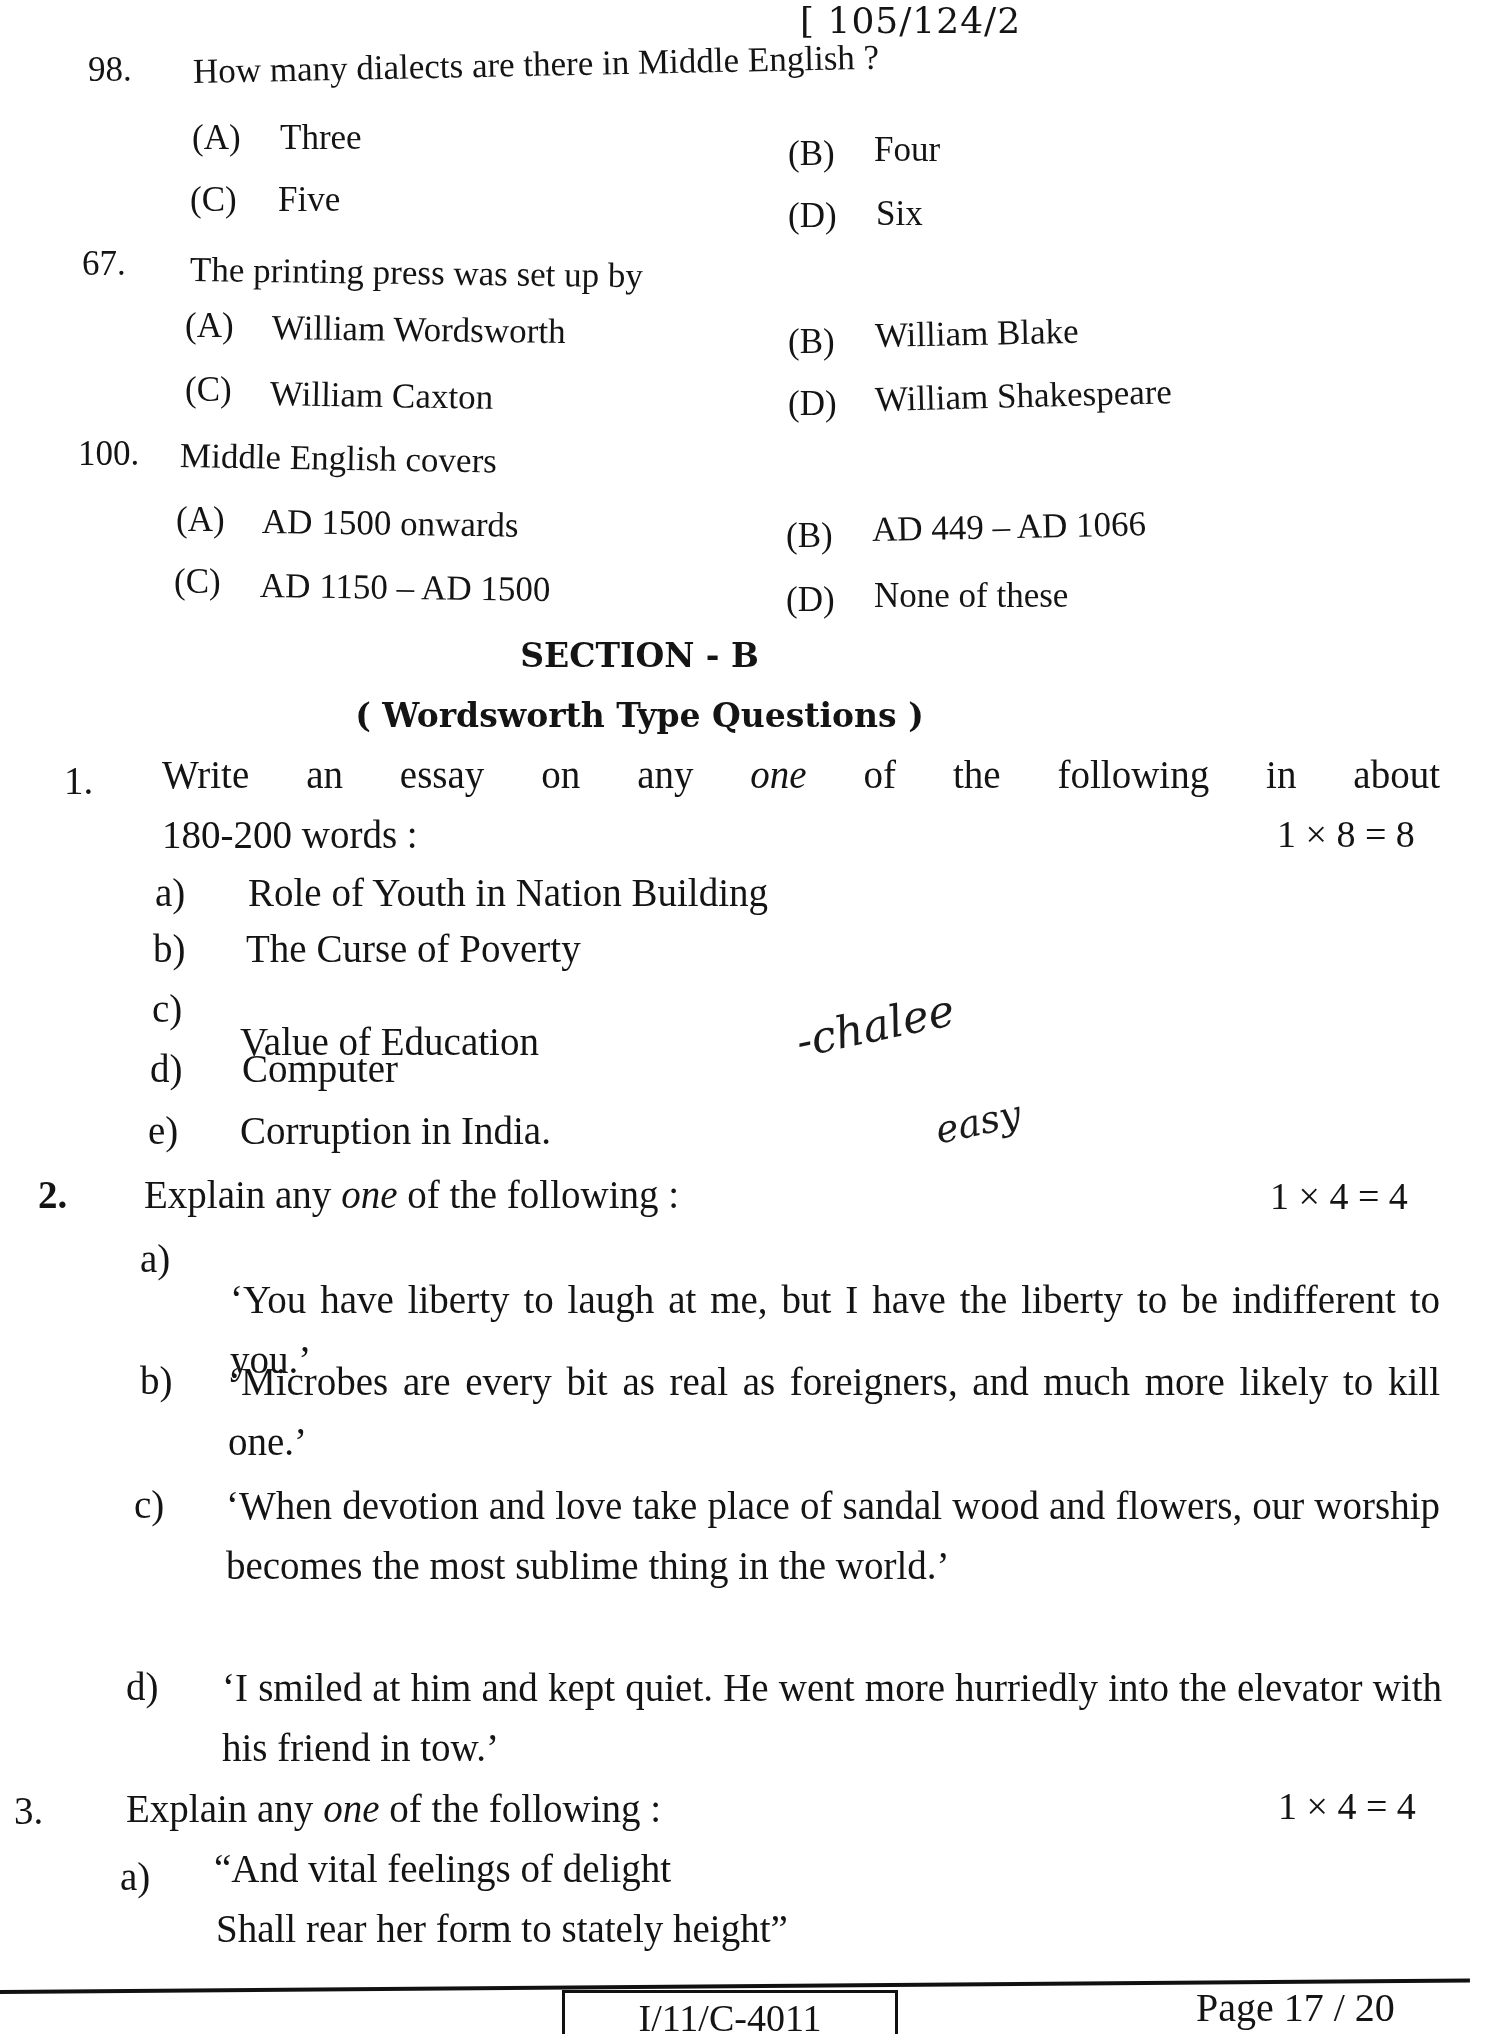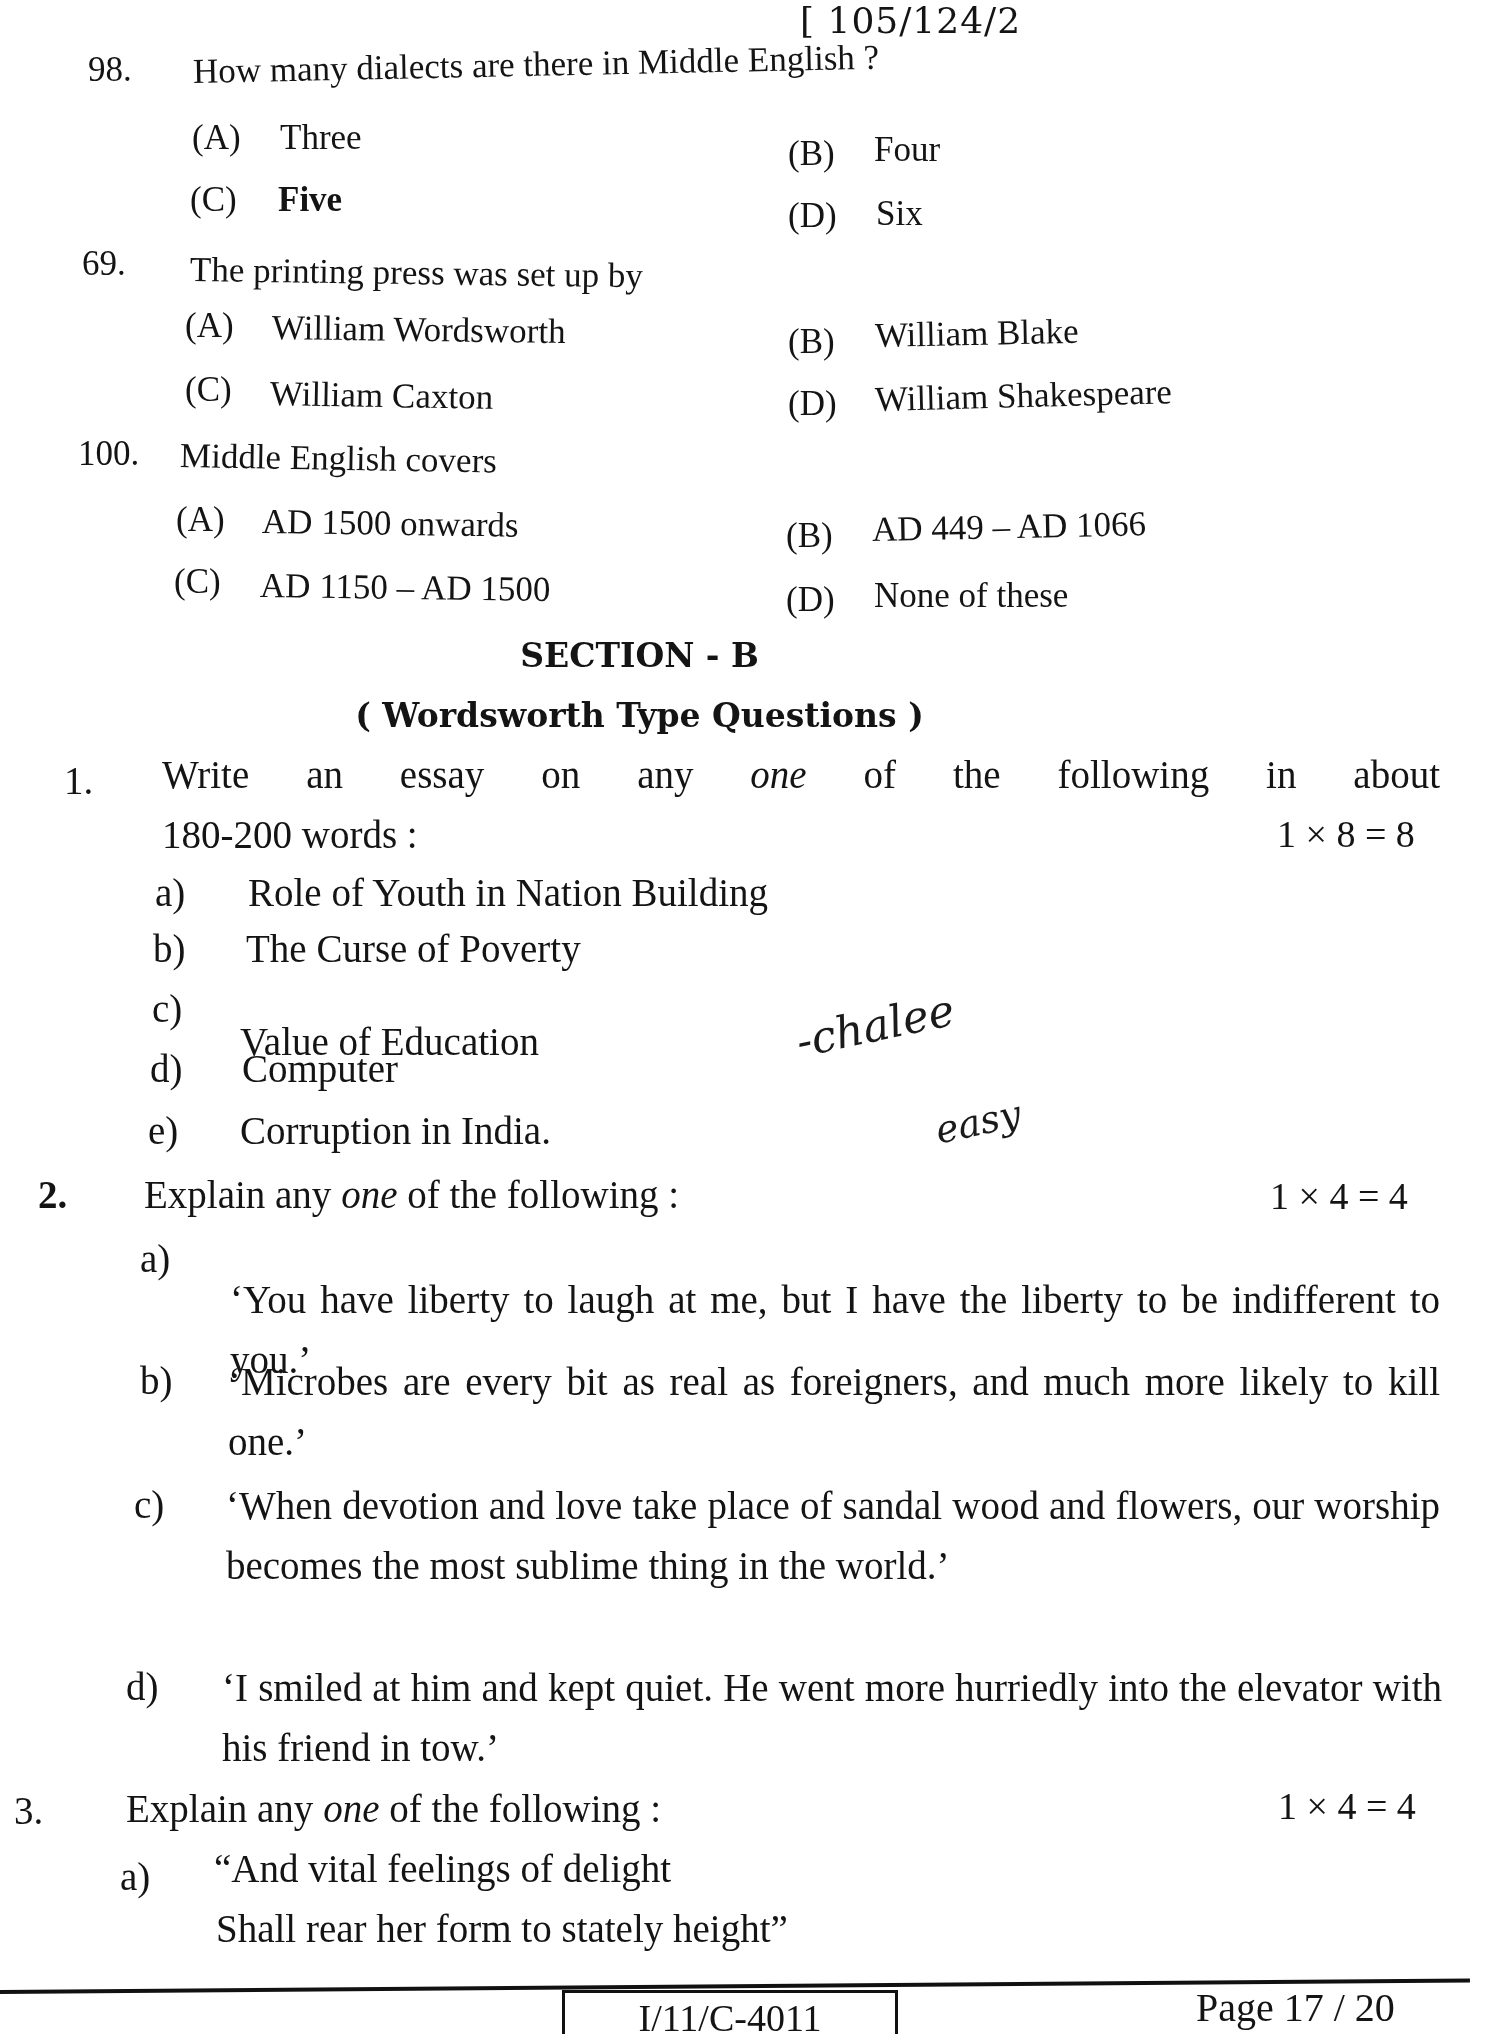--- a/index.html
+++ b/index.html
@@ -47,27 +47,27 @@
 <div class="abs hdr">[ 105/124/2</div>
 
 <div>
   <span class="abs mcq-q" style="left:88px; top:50px;">98.</span>
   <span class="abs mcq-q" style="left:193px; top:52px; transform:rotate(-1.2deg); transform-origin:left;">How many dialects are there in Middle English ?</span>
   <span class="abs mcq-o" style="left:192px; top:118px;">(A)</span>
   <span class="abs mcq-o" style="left:280px; top:118px;">Three</span>
   <span class="abs mcq-o" style="left:788px; top:134px;">(B)</span>
   <span class="abs mcq-o" style="left:874px; top:130px;">Four</span>
   <span class="abs mcq-o" style="left:190px; top:180px;">(C)</span>
-  <span class="abs mcq-o" style="left:278px; top:180px;font-weight:bold;">Five</span>
+  <span class="abs mcq-o" style="left:278px; top:180px;">Five</span>
   <span class="abs mcq-o" style="left:788px; top:196px;">(D)</span>
   <span class="abs mcq-o" style="left:876px; top:194px;">Six</span>
 </div>
 
 <div>
-  <span class="abs mcq-q" style="left:82px; top:244px;">69.</span>
+  <span class="abs mcq-q" style="left:82px; top:244px;">67.</span>
   <span class="abs mcq-q" style="left:190px; top:250px; transform:rotate(0.8deg); transform-origin:left;">The printing press was set up by</span>
   <span class="abs mcq-o" style="left:185px; top:306px;">(A)</span>
   <span class="abs mcq-o" style="left:272px; top:308px; transform:rotate(0.8deg); transform-origin:left;">William Wordsworth</span>
   <span class="abs mcq-o" style="left:788px; top:322px;">(B)</span>
   <span class="abs mcq-o" style="left:875px; top:316px; transform:rotate(-1.2deg); transform-origin:left;">William Blake</span>
   <span class="abs mcq-o" style="left:185px; top:370px;">(C)</span>
   <span class="abs mcq-o" style="left:270px; top:374px; transform:rotate(1deg); transform-origin:left;">William Caxton</span>
   <span class="abs mcq-o" style="left:788px; top:384px;">(D)</span>
   <span class="abs mcq-o" style="left:875px; top:380px; transform:rotate(-1.5deg); transform-origin:left;">William Shakespeare</span>
 </div>

